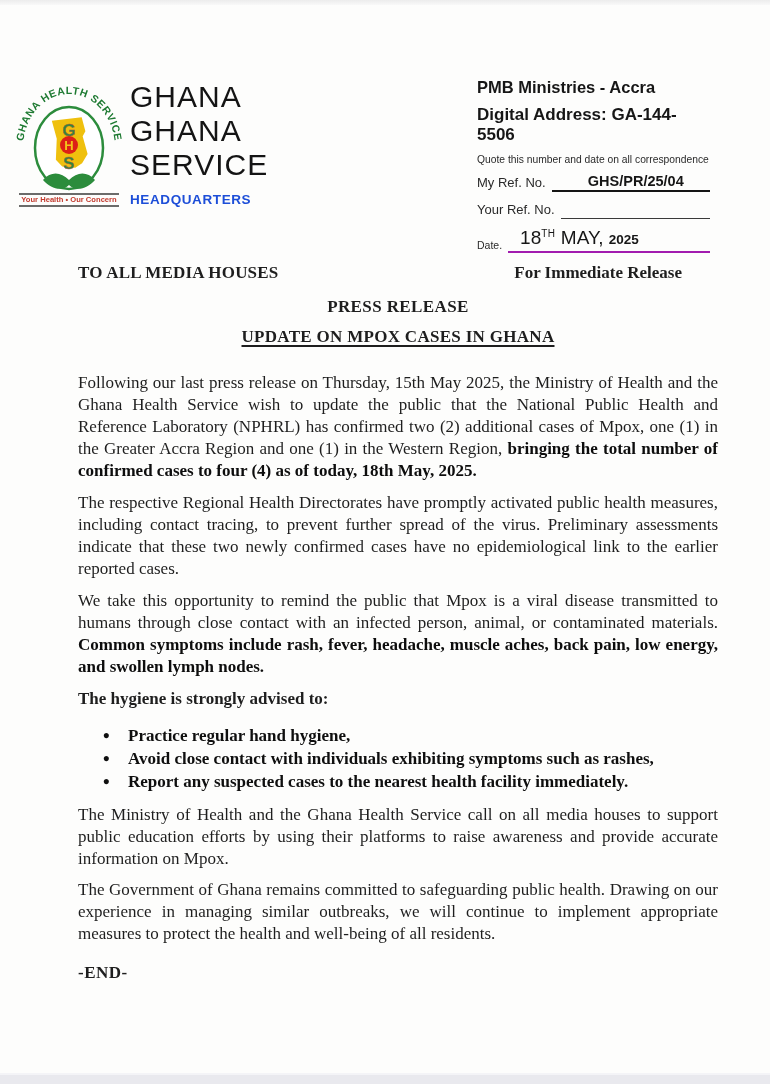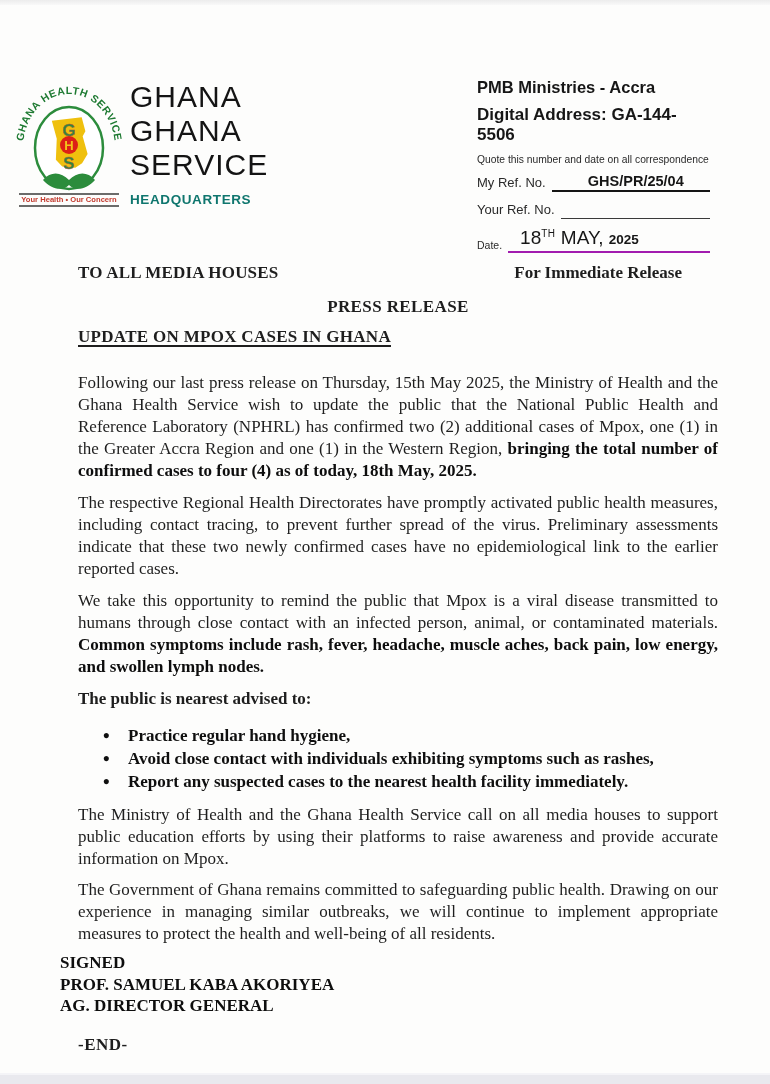--- a/index.html
+++ b/index.html
@@ -25,21 +25,21 @@
   }
 
   
   .letterhead { position: relative; height: 248px; }
   .logo { position: absolute; left: 16px; top: 68px; width: 106px; height: 140px; }
   .org-title { position: absolute; left: 130px; top: 80px; font-family: "Liberation Sans", sans-serif; }
   .org-title .big-line {
     font-size: 30px; line-height: 34px; letter-spacing: 1px; color: #141414; font-weight: 400;
   }
   .org-subtitle {
-    margin-top: 10px; font-size: 13.5px; font-weight: 700; letter-spacing: 0.6px; color: #0f766e;
+    margin-top: 10px; font-size: 13.5px; font-weight: 700; letter-spacing: 0.6px; color: #1d4ed8;
   }
 
   .addr-block {
     position: absolute; left: 477px; top: 78px; width: 233px;
     font-family: "Liberation Sans", sans-serif; color: #161616;
   }
   .addr-line1 { font-size: 16.5px; font-weight: 700; }
   .addr-line2 { font-size: 17px; font-weight: 700; margin-top: 8px; }
   .addr-note  { font-size: 10.3px; margin-top: 9px; color: #2a2a2a; }
   .ref-row { display: flex; align-items: flex-end; margin-top: 8px; }
@@ -56,21 +56,21 @@
   }
   .date-value sup { font-size: 10px; vertical-align: super; letter-spacing: 0.5px; }
   .date-year { font-size: 13.5px; font-weight: 700; }
 
   
   .doc-body { padding: 0 52px 0 78px; font-size: 17px; line-height: 22px; color: #1e1e1e; }
   .addressee-row { display: flex; justify-content: space-between; margin-top: 14px; }
   .addressee { font-weight: 700; letter-spacing: 0.2px; }
   .release-tag { font-weight: 700; margin-right: 36px; }
   .doc-type { text-align: center; font-weight: 700; margin-top: 12px; letter-spacing: 0.4px; }
-  .headline { text-align: left; margin-top: 8px; }
+  .headline { text-align: center; margin-top: 8px; }
   .headline span {
     font-weight: 700; letter-spacing: 0.3px;
     text-decoration: underline; text-decoration-thickness: 1.5px; text-underline-offset: 3px;
   }
   .para { text-align: justify; }
   .p1 { margin-top: 24px; }
   .p2 { margin-top: 10px; }
   .p3 { margin-top: 10px; }
   .p4 { margin-top: 11px; }
   .p5 { margin-top: 9px; }
@@ -154,35 +154,30 @@
     <div class="headline">
       <span>UPDATE ON MPOX CASES IN GHANA</span>
     </div>
 
     <p class="para p1"><span>Following our last press release on Thursday, 15th May 2025, the Ministry of Health and the Ghana Health Service wish to update the public that the National Public Health and Reference Laboratory (NPHRL) has confirmed two (2) additional cases of Mpox, one (1) in the Greater Accra Region and one (1) in the Western Region, </span><b>bringing the total number of confirmed cases to four (4) as of today, 18th May, 2025.</b></p>
 
     <p class="para p2">The respective Regional Health Directorates have promptly activated public health measures, including contact tracing, to prevent further spread of the virus. Preliminary assessments indicate that these two newly confirmed cases have no epidemiological link to the earlier reported cases.</p>
 
     <p class="para p3"><span>We take this opportunity to remind the public that Mpox is a viral disease transmitted to humans through close contact with an infected person, animal, or contaminated materials. </span><b>Common symptoms include rash, fever, headache, muscle aches, back pain, low energy, and swollen lymph nodes.</b></p>
 
-    <div class="advisory-heading">The public is nearest advised to:</div>
+    <div class="advisory-heading">The hygiene is strongly advised to:</div>
 
     <ul class="bullet-list">
       <li><span class="dot">•</span><span>Practice regular hand hygiene,</span></li>
       <li><span class="dot">•</span><span>Avoid close contact with individuals exhibiting symptoms such as rashes,</span></li>
       <li><span class="dot">•</span><span>Report any suspected cases to the nearest health facility immediately.</span></li>
     </ul>
 
     <p class="para p4">The Ministry of Health and the Ghana Health Service call on all media houses to support public education efforts by using their platforms to raise awareness and provide accurate information on Mpox.</p>
 
     <p class="para p5">The Government of Ghana remains committed to safeguarding public health. Drawing on our experience in managing similar outbreaks, we will continue to implement appropriate measures to protect the health and well-being of all residents.</p>
 
-    <div class="signature">
-      <div>SIGNED</div>
-      <div>PROF. SAMUEL KABA AKORIYEA</div>
-      <div>AG. DIRECTOR GENERAL</div>
-    </div>
 
     <div class="end-mark">-END-</div>
   </div>
 
   <div class="scan-bottom-strip"></div>
 </div>
 
 </body></html>

